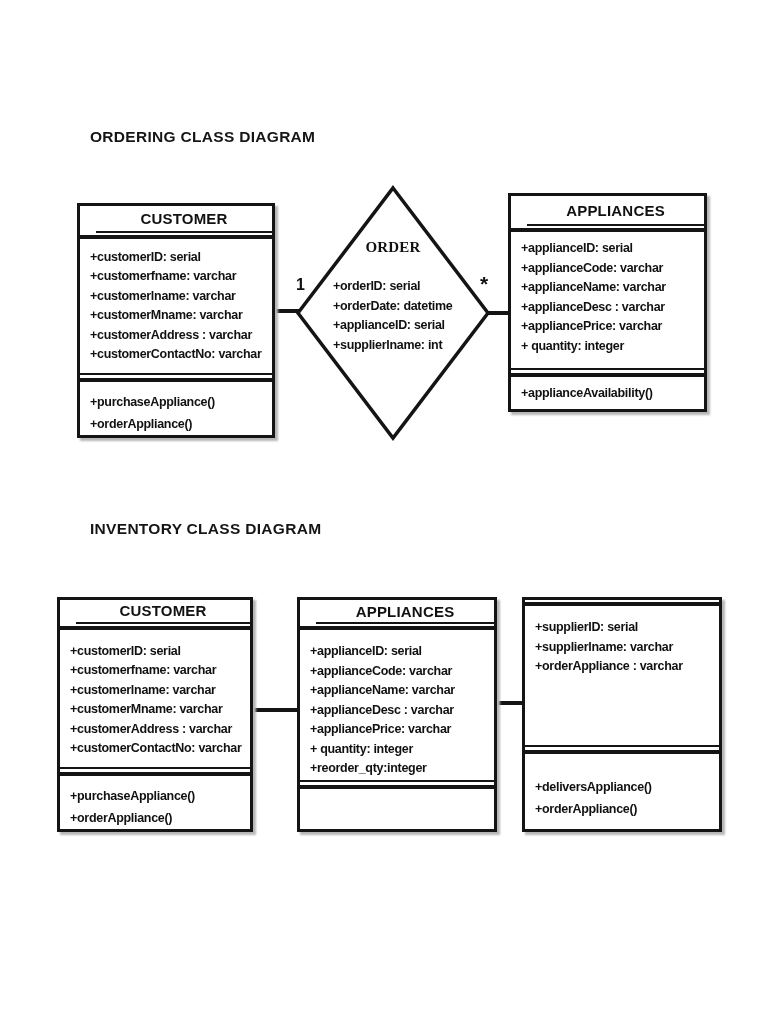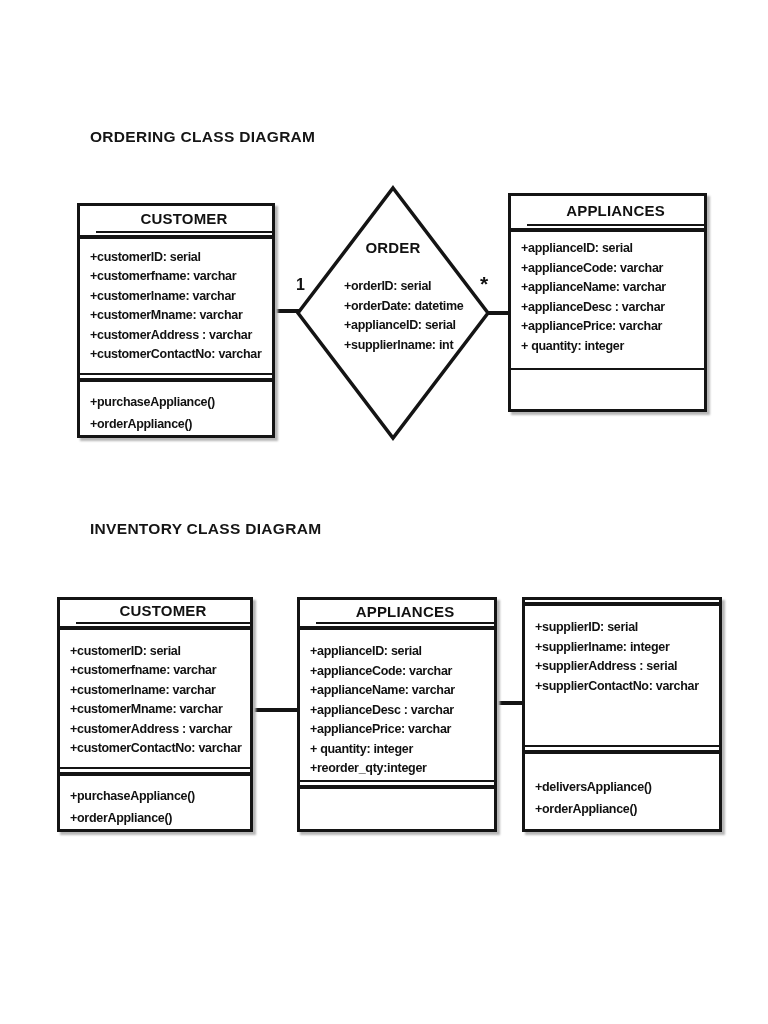--- a/index.html
+++ b/index.html
@@ -54,22 +54,22 @@
 <div class="page">
 
   <div class="heading" style="left:90px; top:128px;">ORDERING CLASS DIAGRAM</div>
 
   <div class="connector" style="left:270px; top:309px; width:32px; height:4px;"></div>
   <div class="connector" style="left:484px; top:311px; width:28px; height:4px;"></div>
 
   <svg class="diamond-svg" style="left:290px; top:180px;" width="210" height="266" viewBox="0 0 210 266">
     <polygon points="103,8 198,133 103,258 8,133" fill="#ffffff" stroke="#141414" stroke-width="3.5"></polygon>
   </svg>
-  <div class="diamond-title" style="left:330px; top:239px; width:126px;">ORDER</div>
-  <div class="diamond-attrs" style="left:344px; top:277px;">
+  <div class="diamond-title" style="left:330px; top:239px; width:126px;font-family:Liberation Serif, serif;">ORDER</div>
+  <div class="diamond-attrs" style="left:333px; top:277px;">
     <div class="attr">+orderID: serial</div>
     <div class="attr">+orderDate: datetime</div>
     <div class="attr">+applianceID: serial</div>
     <div class="attr">+supplierlname: int</div>
   </div>
   <div class="mult" style="left:296px; top:276px; font-size:16px;">1</div>
   <div class="mult" style="left:480px; top:272px; font-size:21px;">*</div>
 
   <div class="uml-class" style="left:77px; top:203px; width:198px; height:235px;">
     <div class="uml-title" style="height:27px;">CUSTOMER</div>
@@ -89,20 +89,23 @@
 
   <div class="uml-class" style="left:508px; top:193px; width:199px; height:219px;">
     <div class="uml-title" style="height:30px;">APPLIANCES</div>
     <div class="uml-attrs" style="height:142px; padding-top:7px;">
       <div class="attr">+applianceID: serial</div>
       <div class="attr">+applianceCode: varchar</div>
       <div class="attr">+applianceName: varchar</div>
       <div class="attr">+applianceDesc : varchar</div>
       <div class="attr">+appliancePrice: varchar</div>
       <div class="attr">+ quantity: integer</div>
+    </div>
+    <div class="uml-methods" style="padding-top:6px;">
+      <div class="method">+applianceAvailability()</div>
     </div>
   </div>
 
   <div class="heading" style="left:90px; top:520px;text-align:right;">INVENTORY CLASS DIAGRAM</div>
 
   <div class="connector" style="left:251px; top:708px; width:48px; height:4px;"></div>
   <div class="connector" style="left:495px; top:701px; width:29px; height:4px;"></div>
 
   <div class="uml-class" style="left:57px; top:597px; width:196px; height:235px;">
     <div class="uml-title" style="height:24px;">CUSTOMER</div>
@@ -130,23 +133,22 @@
       <div class="attr">+appliancePrice: varchar</div>
       <div class="attr">+ quantity: integer</div>
       <div class="attr">+reorder_qty:integer</div>
     </div>
     <div class="uml-methods"></div>
   </div>
 
   <div class="uml-class" style="left:522px; top:597px; width:200px; height:235px;">
     <div class="uml-attrs" style="height:145px; padding-top:12px;">
       <div class="attr">+supplierID: serial</div>
-      <div class="attr">+supplierlname: integer</div>
-      <div class="attr">+supplierAddress : serial</div>
-      <div class="attr">+supplierContactNo: varchar</div>
+      <div class="attr">+supplierlname: varchar</div>
+      <div class="attr">+orderAppliance : varchar</div>
     </div>
     <div class="uml-methods" style="padding-top:23px;">
       <div class="method">+deliversAppliance()</div>
       <div class="method">+orderAppliance()</div>
     </div>
   </div>
 
 </div>
 
 </body></html>

